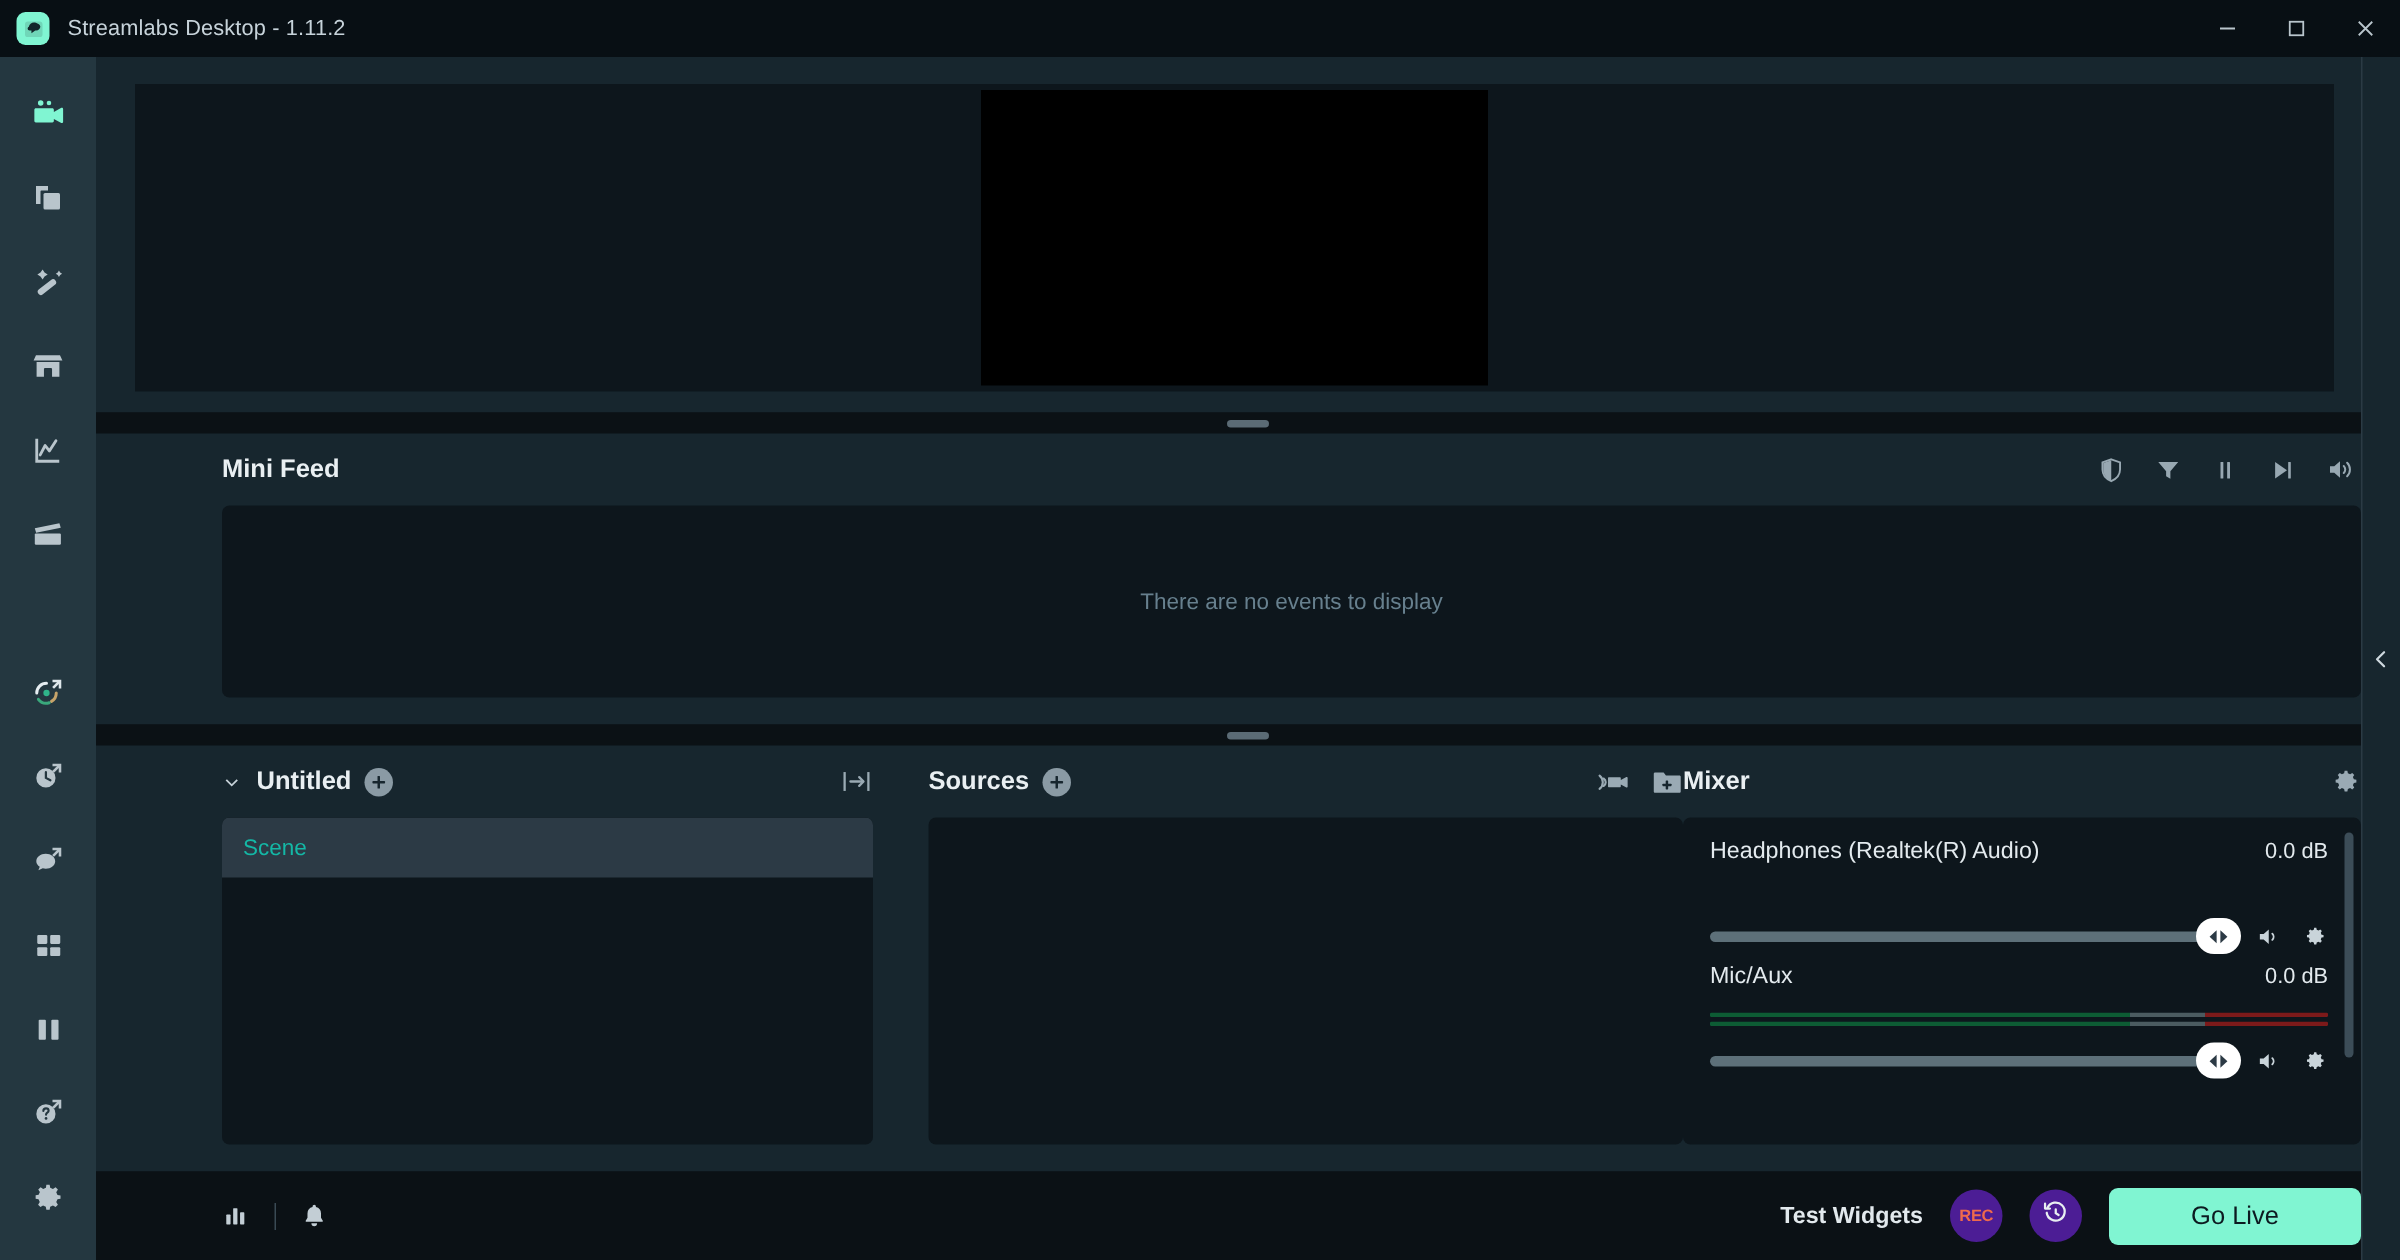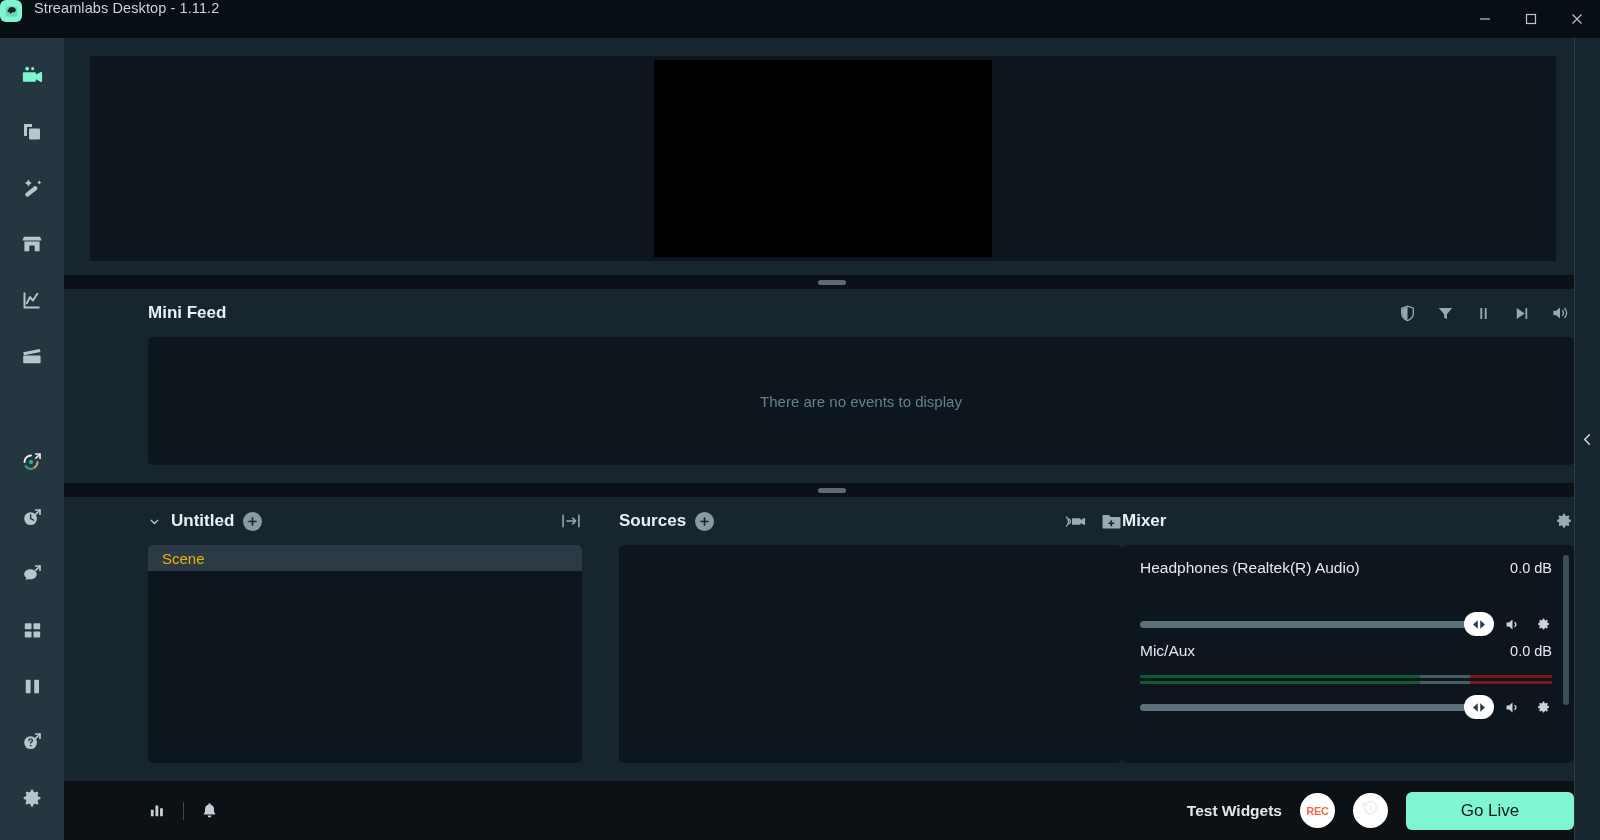--- a/index.html
+++ b/index.html
@@ -9,22 +9,22 @@
     font-family: "Liberation Sans", sans-serif;
     overflow: hidden;
     -webkit-font-smoothing: antialiased;
   }
   .app { position: relative; width: 1600px; height: 840px; display: flex; flex-direction: column; }
 
   
   .titlebar {
     height: 38px; min-height: 38px;
     background: #080f14;
-    display: flex; align-items: flex-start;
-    padding-left: 0;
+    display: flex; align-items: center;
+    padding-left: 11px;
     position: relative;
   }
   .app-icon {
     width: 22px; height: 22px; border-radius: 6px;
     background: #80f5d2;
     display: flex; align-items: center; justify-content: center;
     margin-right: 12px;
   }
   .app-title { font-size: 14.5px; color: #c7d3da; letter-spacing: .1px; }
   .win-controls { position: absolute; right: 0; top: 0; height: 38px; display: flex; }
@@ -124,23 +124,23 @@
   .head-spacer { margin-left: auto; display: flex; align-items: center; gap: 14px; }
   .head-spacer .ic { color: #9aaab4; display: flex; }
 
   .list-box {
     flex: 1; margin-bottom: 18px;
     background: #0d161c; border-radius: 5px;
     overflow: hidden;
     padding-top: 0;
   }
   .scene-item {
-    height: 26px; display: flex; align-items: center;
+    height: 40px; display: flex; align-items: center;
     padding-left: 14px;
-    font-size: 15px; color: #eab308;
+    font-size: 15px; color: #14b8a6;
     background: #2c3a45;
   }
   .sources-box { flex: 1; margin-bottom: 18px; background: #0d161c; border-radius: 5px; }
 
   
   .mixer-box {
     flex: 1; margin-bottom: 18px;
     background: #0d161c; border-radius: 5px;
     position: relative;
     padding: 14px 22px 0 18px;
@@ -175,21 +175,21 @@
     display: flex; align-items: center;
     padding: 0 26px 0 84px;
   }
   .footer-left { display: flex; align-items: center; gap: 16px; }
   .footer-ic { color: #c3ced5; display: flex; }
   .vdiv { width: 1px; height: 18px; background: #3a4a54; }
   .footer-right { margin-left: auto; display: flex; align-items: center; gap: 18px; }
   .test-widgets { font-size: 15.5px; font-weight: bold; color: #e2e9ed; }
   .round-btn {
     width: 35px; height: 35px; border-radius: 50%;
-    background: #ffffff;
+    background: #4c1d95;
     display: flex; align-items: center; justify-content: center;
   }
   .rec-label { font-size: 11px; font-weight: bold; color: #ef6a4c; letter-spacing: -.2px; }
   .golive {
     width: 168px; height: 38px; border-radius: 6px;
     background: #80f5d2; color: #0c1a20;
     display: flex; align-items: center; justify-content: center;
     font-size: 17px; font-weight: normal;
   }
 

